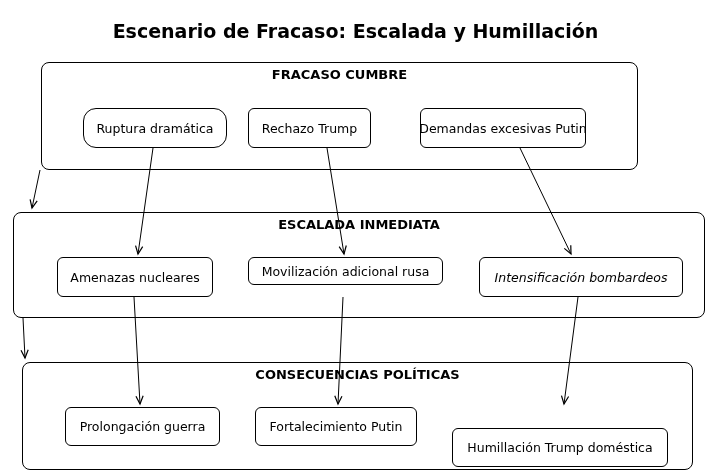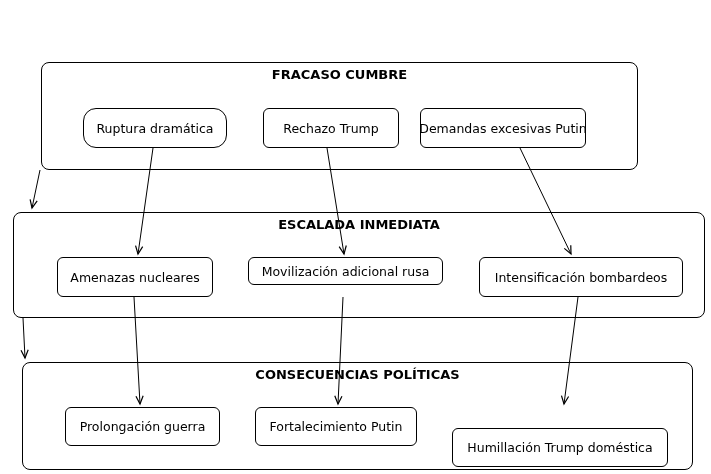--- a/index.html
+++ b/index.html
@@ -13,33 +13,34 @@
   .node{position:absolute;border:1px solid #000;border-radius:6px;background:#ffffff;
         box-sizing:border-box;display:flex;align-items:center;justify-content:center;
         font-size:12.5px;white-space:nowrap;}
   #edge-layer{position:absolute;left:0;top:0;pointer-events:none;}
   #edge-layer line{stroke:#000;stroke-width:1;}
 </style>
 </head>
 <body>
 
 <div class="canvas">
+  <div class="title">Escenario de Fracaso: Escalada y Humillación</div>
   <div id="box-layer">
       <div class="cluster" style="left: 41px; top: 62px; width: 597px; height: 108px;">
         <div class="cluster-label">FRACASO CUMBRE</div>
       </div>
       <div class="node" style="left: 83px; top: 108px; width: 144px; height: 40px; border-radius: 13px;">Ruptura dramática</div>
-      <div class="node" style="left: 263px; top: 108px; width: 136px; height: 40px;">Rechazo Trump</div>
+      <div class="node" style="left: 248px; top: 108px; width: 123px; height: 40px;">Rechazo Trump</div>
       <div class="node" style="left: 420px; top: 108px; width: 166px; height: 40px;">Demandas excesivas Putin</div>
       <div class="cluster" style="left: 13px; top: 212px; width: 692px; height: 106px;">
         <div class="cluster-label">ESCALADA INMEDIATA</div>
       </div>
       <div class="node" style="left: 57px; top: 257px; width: 156px; height: 40px;">Amenazas nucleares</div>
       <div class="node" style="left: 248px; top: 257px; width: 195px; height: 28px;">Movilización adicional rusa</div>
-      <div class="node" style="left: 479px; top: 257px; width: 204px; height: 40px;">Intensificación bombardeos</div>
+      <div class="node" style="left: 479px; top: 257px; width: 204px; height: 40px; font-style: italic;">Intensificación bombardeos</div>
       <div class="cluster" style="left: 22px; top: 362px; width: 671px; height: 108px;">
         <div class="cluster-label">CONSECUENCIAS POLÍTICAS</div>
       </div>
       <div class="node" style="left: 65px; top: 407px; width: 155px; height: 39px;">Prolongación guerra</div>
       <div class="node" style="left: 255px; top: 407px; width: 162px; height: 39px;">Fortalecimiento Putin</div>
       <div class="node" style="left: 452px; top: 428px; width: 216px; height: 39px;">Humillación Trump doméstica</div>
     </div>
   <svg id="edge-layer" width="711" height="474" viewBox="0 0 711 474" xmlns="http://www.w3.org/2000/svg">
     <defs>
       <marker id="arrow-vee" markerUnits="userSpaceOnUse" markerWidth="18" markerHeight="14" viewBox="-12 -7 14 14" refX="0" refY="0" orient="auto">

